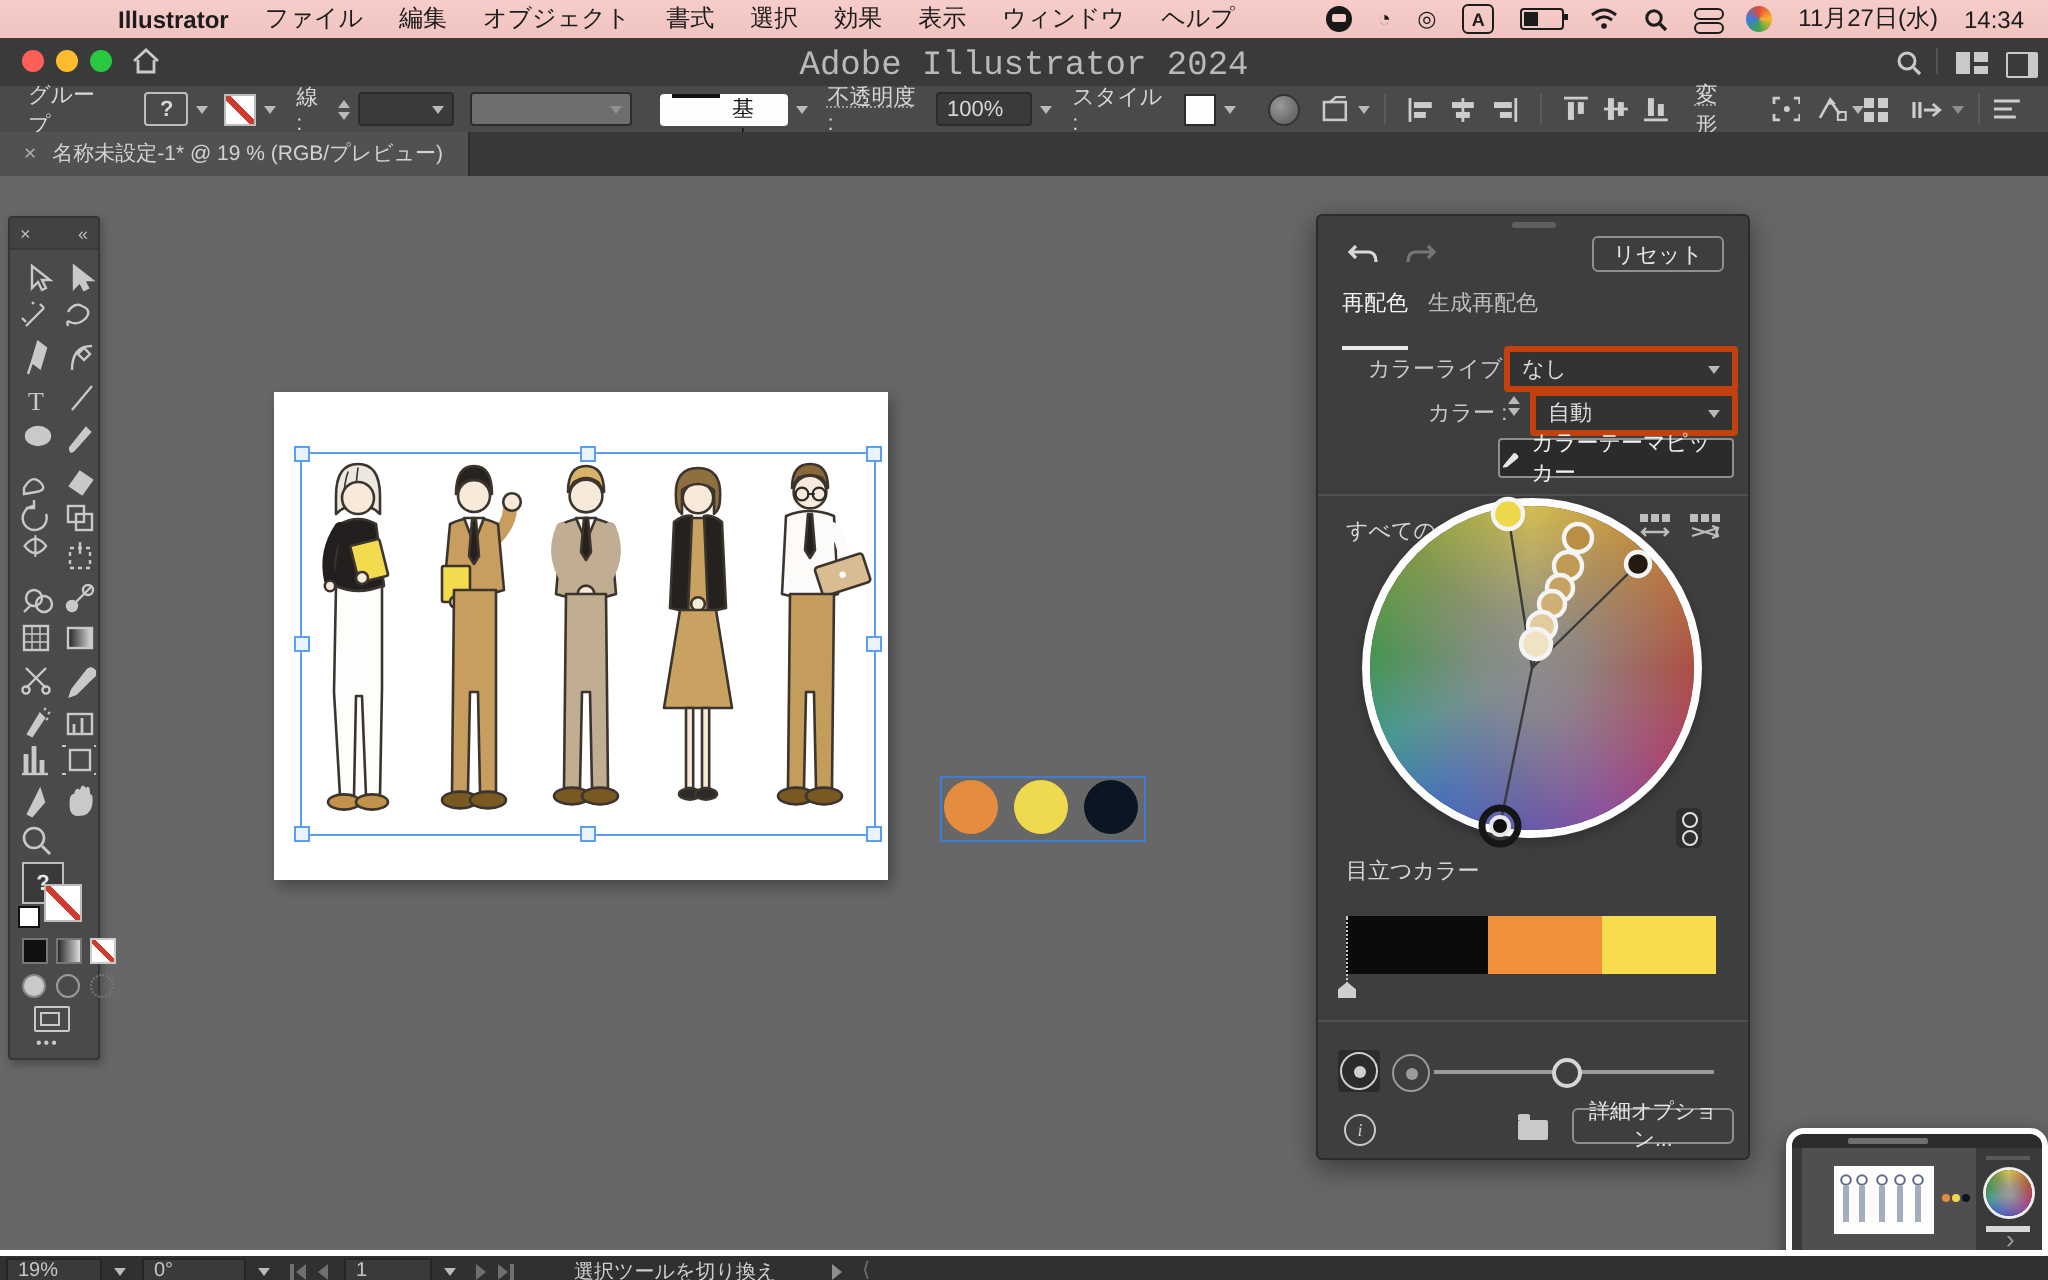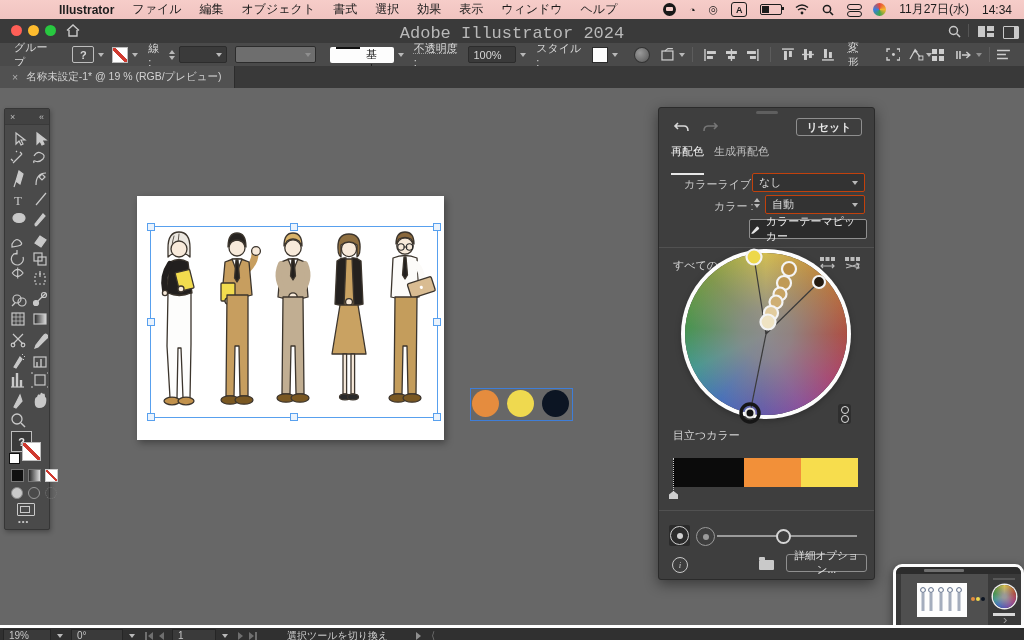--- a/index.html
+++ b/index.html
@@ -45,21 +45,21 @@
   
   .toolbar{left:4px;top:20px;width:44px;height:420px;background:#4a4a4a;border:1px solid #363636;
            border-radius:2px;box-shadow:1px 2px 5px rgba(0,0,0,.3);}
   .tbhead{height:15px;background:#424242;display:flex;align-items:center;justify-content:space-between;
           padding:0 5px;font-size:9px;color:#bdbdbd;border-bottom:1px solid #3a3a3a;}
   
   .panel{left:658px;top:19px;width:215px;height:471px;background:#3e3e3e;border:1px solid #2b2b2b;
          border-radius:3px;box-shadow:0 4px 14px rgba(0,0,0,.45);font-size:11px;}
   .pbtn{border:1px solid #8f8f8f;border-radius:3px;color:#e6e6e6;display:flex;align-items:center;
         justify-content:center;background:transparent;}
-  .pfield{background:#333333;border:1px solid #c2410c;border-radius:2px;height:17px;display:flex;
+  .pfield{background:#333333;border:3px solid #c2410c;border-radius:2px;height:17px;display:flex;
           align-items:center;padding:0 6px;color:#dcdcdc;justify-content:space-between;}
   .ptab-active{color:#f2f2f2;border-bottom:2px solid #e8e8e8;padding-bottom:14px;}
   .ptab{color:#bdbdbd;padding-bottom:5px;}
   .hsep{position:absolute;left:0;width:215px;height:1px;background:#515151;}
   .wheel{left:26px;top:145px;width:162px;height:162px;border-radius:50%;
          background:radial-gradient(circle,#8c8c8c 0%,rgba(140,140,140,.85) 22%,rgba(140,140,140,0) 78%),
          conic-gradient(from 0deg,#ddc44a,#c08038 45deg,#b2473a 90deg,#ad3f70 125deg,#8a4b9e 155deg,#5c55b0 185deg,#3f6ec0 215deg,#3d9a92 245deg,#3f9547 275deg,#7f9b3f 315deg,#ddc44a 360deg);
          box-shadow:0 0 0 4px #fdfdfd,0 2px 6px 4px rgba(0,0,0,.25);}
   .radio{width:17px;height:17px;border-radius:50%;border:1.5px solid #cfcfcf;display:flex;align-items:center;justify-content:center;}
   .radio i{width:6px;height:6px;border-radius:50%;background:#cfcfcf;}
@@ -434,21 +434,21 @@
   </div>
 
   <div class="ab panel" style="top:107px;">
     <span class="ab" style="left:97px;top:3px;width:22px;height:3px;background:#5f5f5f;border-radius:2px;"></span>
     <svg class="ab" style="left:14px;top:12px;" width="18" height="14" viewBox="0 0 18 14">
         <path d="M5 3 L2 6 L5 9 M2 6 H11 Q15 6 15 11" fill="none" stroke="#d8d8d8" stroke-width="1.6"></path>
       </svg>
     <svg class="ab" style="left:42px;top:12px;" width="18" height="14" viewBox="0 0 18 14">
         <path d="M13 3 L16 6 L13 9 M16 6 H7 Q3 6 3 11" fill="none" stroke="#767676" stroke-width="1.6"></path>
       </svg>
-    <button class="ab pbtn" style="left:137px;top:10px;width:66px;height:18px;font-size:11px;font-family:inherit;font-weight:bold;">リセット</button>
+    <button class="ab pbtn" style="left:137px;top:10px;width:66px;height:18px;font-size:11px;font-family:inherit;">リセット</button>
     <span class="ab ptab-active" style="left:12px;top:36px;">再配色</span>
     <span class="ab ptab" style="left:55px;top:36px;">生成再配色</span>
     <span class="ab" style="left:25px;top:69px;color:#c9c9c9;">カラーライブ...</span>
     <div class="ab pfield" style="left:93px;top:65px;width:99px;">
       <span>なし</span>
         <span class="chev"></span>
     </div>
     <span class="ab" style="left:55px;top:91px;color:#c9c9c9;">カラー :</span>
     <span class="ab" style="left:95px;top:90px;display:flex;flex-direction:column;gap:2px;">
         <i style="width:0;height:0;border-left:3px solid transparent;border-right:3px solid transparent;border-bottom:4px solid #b9b9b9;"></i>

